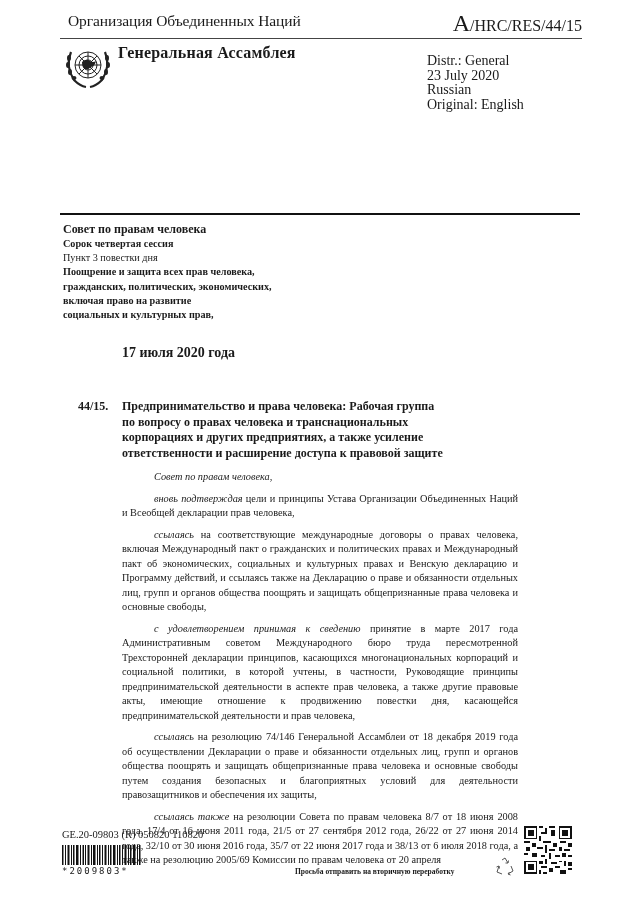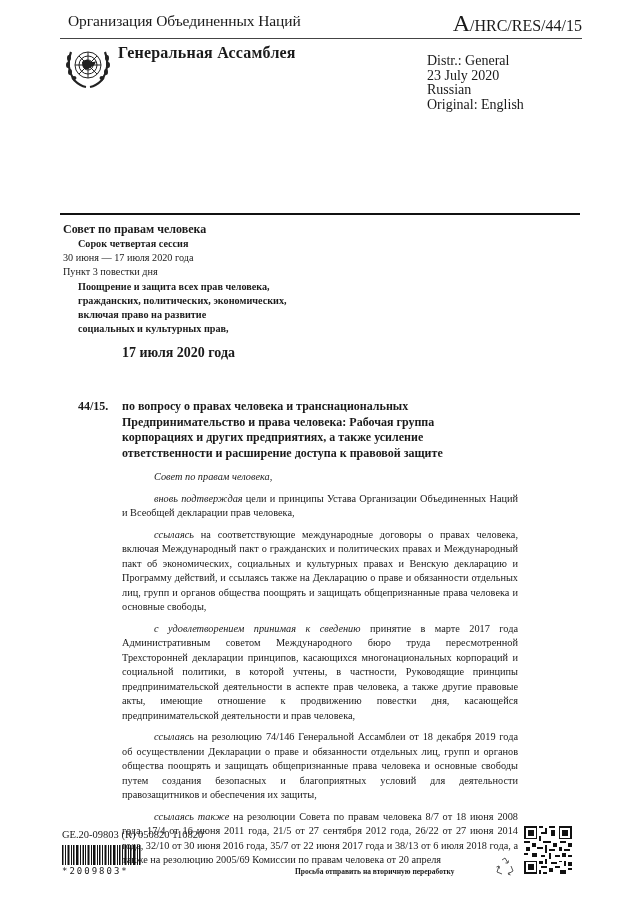--- a/index.html
+++ b/index.html
@@ -15,21 +15,21 @@
   .rule-thin { left: 60px; width: 522px; top: 38px; height: 1px; background: #444; }
   .un-logo { left: 62px; top: 42px; width: 52px; height: 48px; }
   .ga-title { left: 118px; top: 44px; font-size: 16px; font-weight: bold; white-space: nowrap; letter-spacing: 0.2px; }
   .distr { left: 427px; top: 54px; font-size: 14px; line-height: 14.5px; }
   .distr div { white-space: nowrap; }
   .rule-thick { left: 60px; width: 520px; top: 213px; height: 2px; background: #111; }
 
   
   .council { left: 63px; top: 221px; font-size: 10.2px; line-height: 14.2px; }
   .council .c-title { font-weight: bold; font-size: 12px; line-height: 16px; }
-  .council .bold { font-weight: bold; margin-left: 15px; }
+  .council .bold { font-weight: bold; }
   .council div { white-space: nowrap; }
 
   
   .res-title { left: 122px; top: 344px; font-size: 14px; font-weight: bold; line-height: 17px; white-space: nowrap; }
   .res-number { left: 78px; top: 399px; font-size: 12px; font-weight: bold; }
   .res-subject { left: 122px; top: 399px; font-size: 12px; font-weight: bold; line-height: 15.5px; width: 420px; }
   .res-subject div { white-space: nowrap; }
 
   
   .body-text { left: 122px; width: 396px; font-size: 10.3px; line-height: 14.5px; text-align: justify; }
@@ -85,36 +85,35 @@
   <div>23 July 2020</div>
   <div>Russian</div>
   <div>Original: English</div>
 </div>
 
 <div class="abs rule-thick"></div>
 
 <div class="abs council">
   <div class="c-title">Совет по правам человека</div>
   <div class="bold">Сорок четвертая сессия</div>
-  <div>30 июня — 17 июля 2020 года</div>
   <div>Пункт 3 повестки дня</div>
   <div class="bold">Поощрение и защита всех прав человека,</div>
   <div class="bold">гражданских, политических, экономических,</div>
   <div class="bold">включая право на развитие</div>
   <div class="bold">социальных и культурных прав,</div>
 </div>
 
 <div class="abs res-title">
   <div>17 июля 2020 года</div>
 </div>
 
 <div class="abs res-number">44/15.</div>
 <div class="abs res-subject">
+  <div>Предпринимательство и права человека: Рабочая группа</div>
   <div>по вопросу о правах человека и транснациональных</div>
-  <div>Предпринимательство и права человека: Рабочая группа</div>
   <div>корпорациях и других предприятиях, а также усиление</div>
   <div>ответственности и расширение доступа к правовой защите</div>
 </div>
 
 <div class="abs body-text" style="top: 470px;">
   <p><em>Совет по правам человека,</em><span></span></p>
   <p><em>вновь подтверждая</em><span> цели и принципы Устава Организации Объединенных Наций и Всеобщей декларации прав человека,</span></p>
   <p><em>ссылаясь</em><span> на соответствующие международные договоры о правах человека, включая Международный пакт о гражданских и политических правах и Международный пакт об экономических, социальных и культурных правах и Венскую декларацию и Программу действий, и ссылаясь также на Декларацию о праве и обязанности отдельных лиц, групп и органов общества поощрять и защищать общепризнанные права человека и основные свободы,</span></p>
   <p><em>с удовлетворением принимая к сведению</em><span> принятие в марте 2017 года Административным советом Международного бюро труда пересмотренной Трехсторонней декларации принципов, касающихся многонациональных корпораций и социальной политики, в которой учтены, в частности, Руководящие принципы предпринимательской деятельности в аспекте прав человека, а также другие правовые акты, имеющие отношение к продвижению повестки дня, касающейся предпринимательской деятельности и прав человека,</span></p>
   <p><em>ссылаясь</em><span> на резолюцию 74/146 Генеральной Ассамблеи от 18 декабря 2019 года об осуществлении Декларации о праве и обязанности отдельных лиц, групп и органов общества поощрять и защищать общепризнанные права человека и основные свободы путем создания безопасных и благоприятных условий для деятельности правозащитников и обеспечения их защиты,</span></p>

